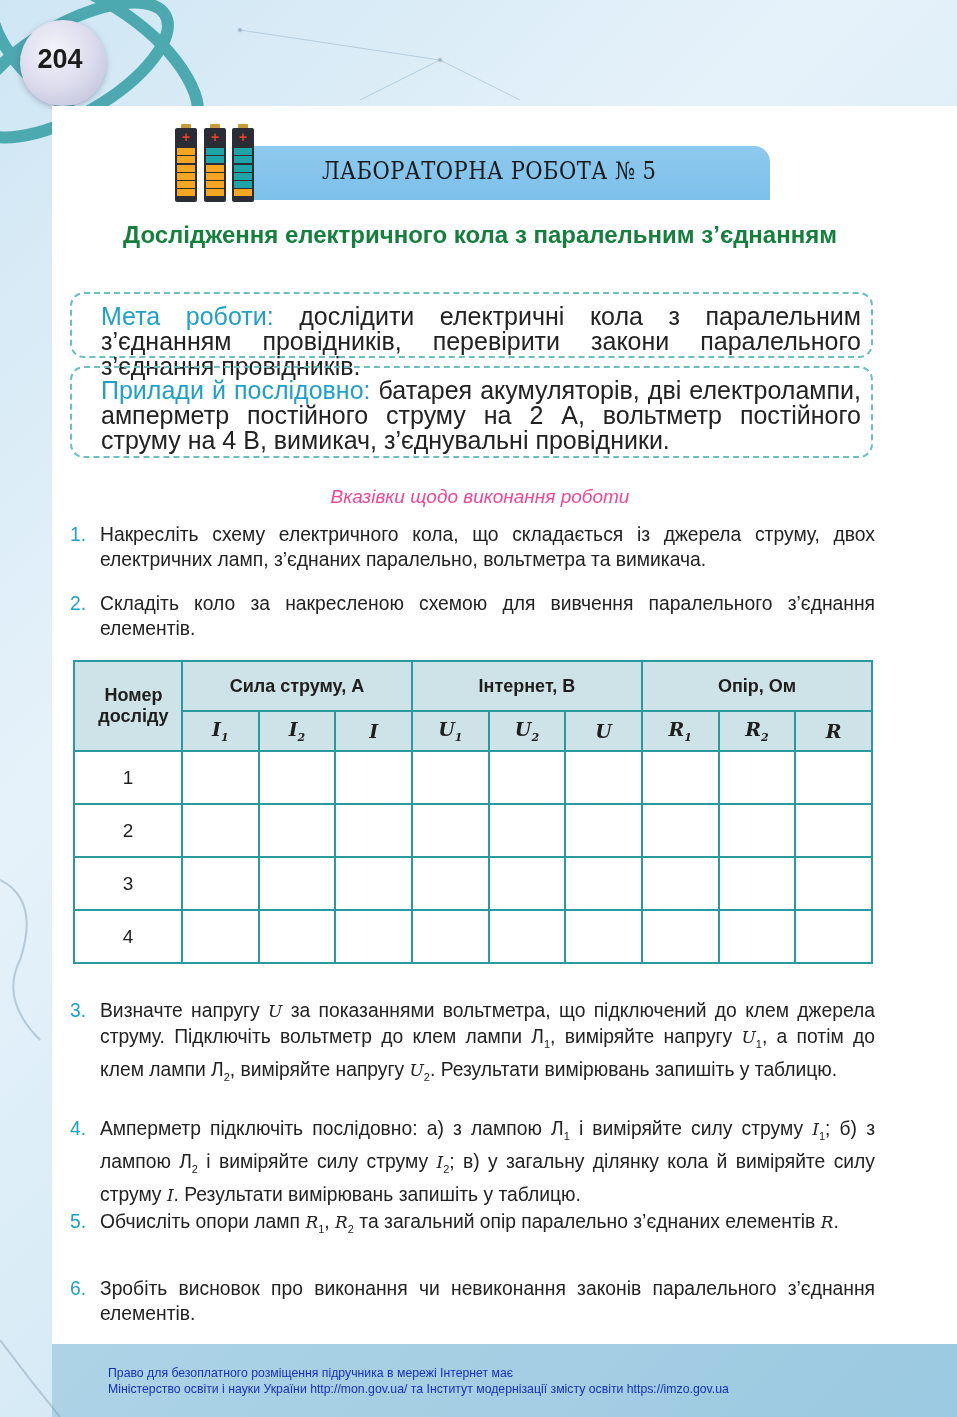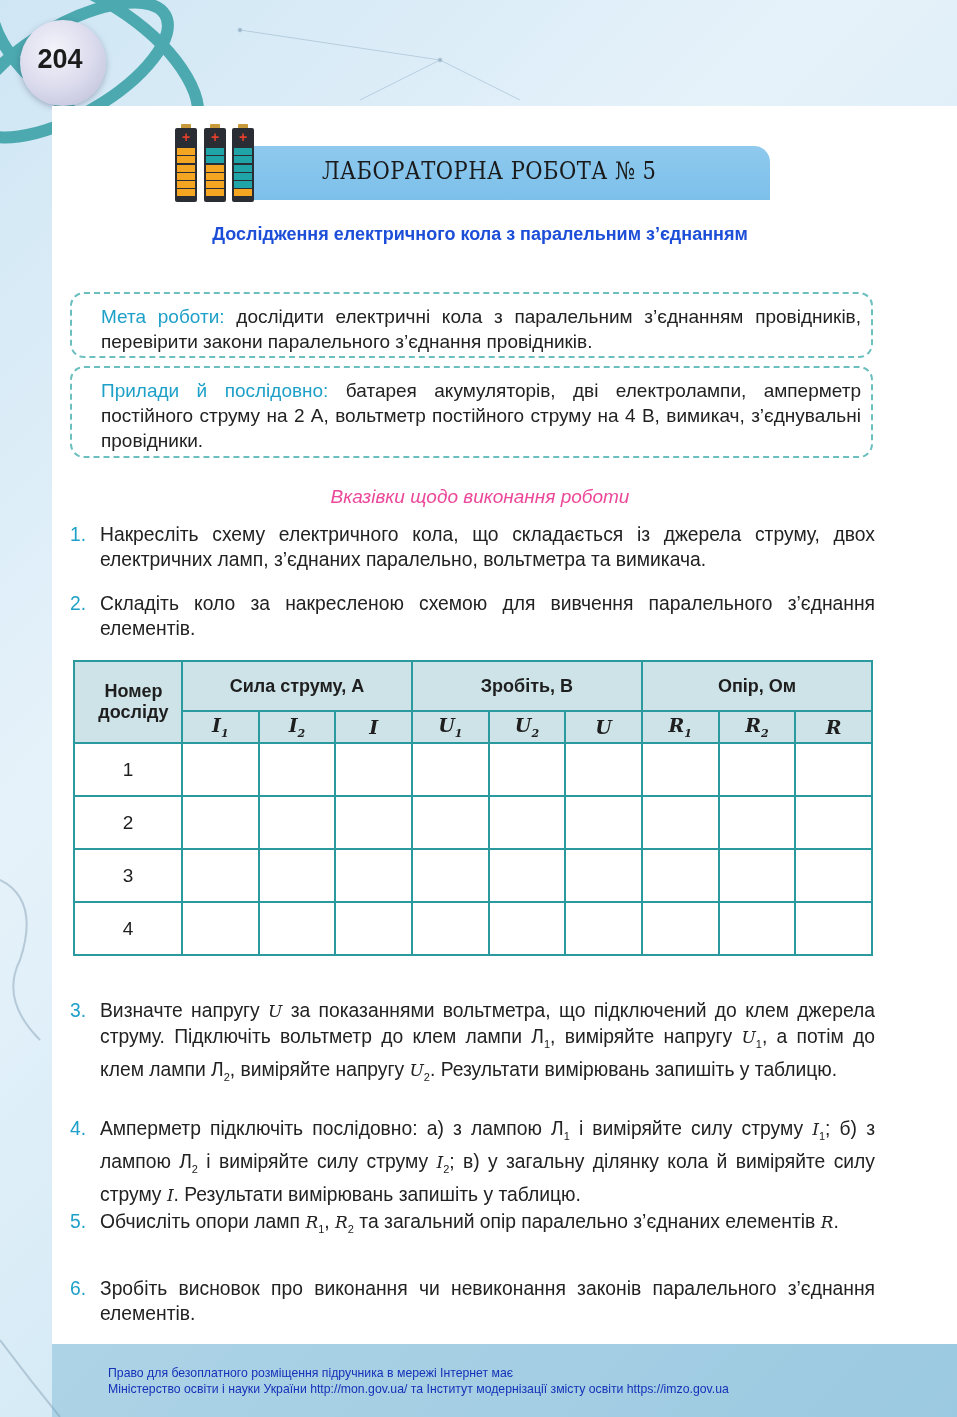--- a/index.html
+++ b/index.html
@@ -38,27 +38,27 @@
   }
   .battery { position: absolute; top: 0; width: 22px; height: 78px; }
   .battery .cap { position: absolute; left: 6px; top: 0; width: 10px; height: 5px; background: #c89a3a; border-radius: 1px; }
   .battery .body { position: absolute; left: 0; top: 4px; width: 22px; height: 74px; background: #2a2d33; border-radius: 2px; }
   .battery .plus { position: absolute; left: 0; width: 22px; top: 6px; text-align: center; color: #e5402c; font-weight: bold; font-size: 14px; line-height: 14px; }
   .battery .cells { position: absolute; left: 2px; top: 24px; width: 18px; }
   .battery .cell { height: 7px; margin-bottom: 1.3px; }
 
   .subtitle {
     position: absolute; left: 90px; top: 221px; width: 780px; text-align: center;
-    font-weight: bold; font-size: 18px; line-height: 27px; color: #1d4ed8;
+    font-weight: bold; font-size: 24px; line-height: 27px; color: #15803d;
   }
 
   .dashed-box {
     position: absolute; left: 70px; width: 803px;
     border: 2px dashed #6cbfbf; border-radius: 14px;
-    padding: 10px 10px 8px 29px; font-size: 19px; line-height: 25px; color: #222;
+    padding: 10px 10px 8px 29px; font-size: 25px; line-height: 25px; color: #222;
     text-align: justify;
   }
   .box-goal { top: 292px; height: 66px; }
   .box-materials { top: 366px; height: 92px; }
   .box-label { color: #1ea0c8; }
 
   .section-heading {
     position: absolute; left: 90px; top: 486px; width: 780px; text-align: center;
     font-style: italic; font-size: 19px; color: #ec4899;
   }
@@ -73,21 +73,21 @@
   sub { font-size: 11px; }
 
   
   .data-table {
     position: absolute; left: 73px; top: 660px; width: 800px; border-collapse: collapse;
     table-layout: fixed;
   }
   .data-table th, .data-table td { border: 2px solid #2a9a9e; text-align: center; }
   .data-table th { background: #cde3e8; font-weight: bold; font-size: 18px; color: #1e1e1e; }
   .data-table .group-row th { height: 50px; }
-  .data-table .sym-row th { height: 32px; font-family: "DejaVu Serif", serif; font-style: italic; font-size: 19px; }
+  .data-table .sym-row th { height: 40px; font-family: "DejaVu Serif", serif; font-style: italic; font-size: 19px; }
   .data-table td { height: 53px; font-size: 19px; background: #ffffff; }
   .data-table .num-col { width: 108px; padding-left: 11px; }
 
   
   .footer-note {
     position: absolute; left: 108px; top: 1365px; font-size: 13.2px; line-height: 16px; color: #1531b8;
     transform: scaleX(0.93); transform-origin: left top; white-space: nowrap;
   }
 </style>
 </head>
@@ -184,21 +184,21 @@
 <div class="step" style="top:591px">
   <span class="num">2.</span>
   <span class="txt">Складіть коло за накресленою схемою для вивчення паралельного з’єднання елементів.</span>
 </div>
 
 <table class="data-table">
   <thead>
     <tr class="group-row">
       <th class="num-col" rowspan="2">Номер досліду</th>
       <th colspan="3">Сила струму, А</th>
-      <th colspan="3">Зробіть, В</th>
+      <th colspan="3">Інтернет, В</th>
       <th colspan="3">Опір, Ом</th>
     </tr>
     <tr class="sym-row" id="sym-row">
         <th><span>I</span><sub>1</sub></th>
         <th><span>I</span><sub>2</sub></th>
         <th><span>I</span></th>
         <th><span>U</span><sub>1</sub></th>
         <th><span>U</span><sub>2</sub></th>
         <th><span>U</span></th>
         <th><span>R</span><sub>1</sub></th>

